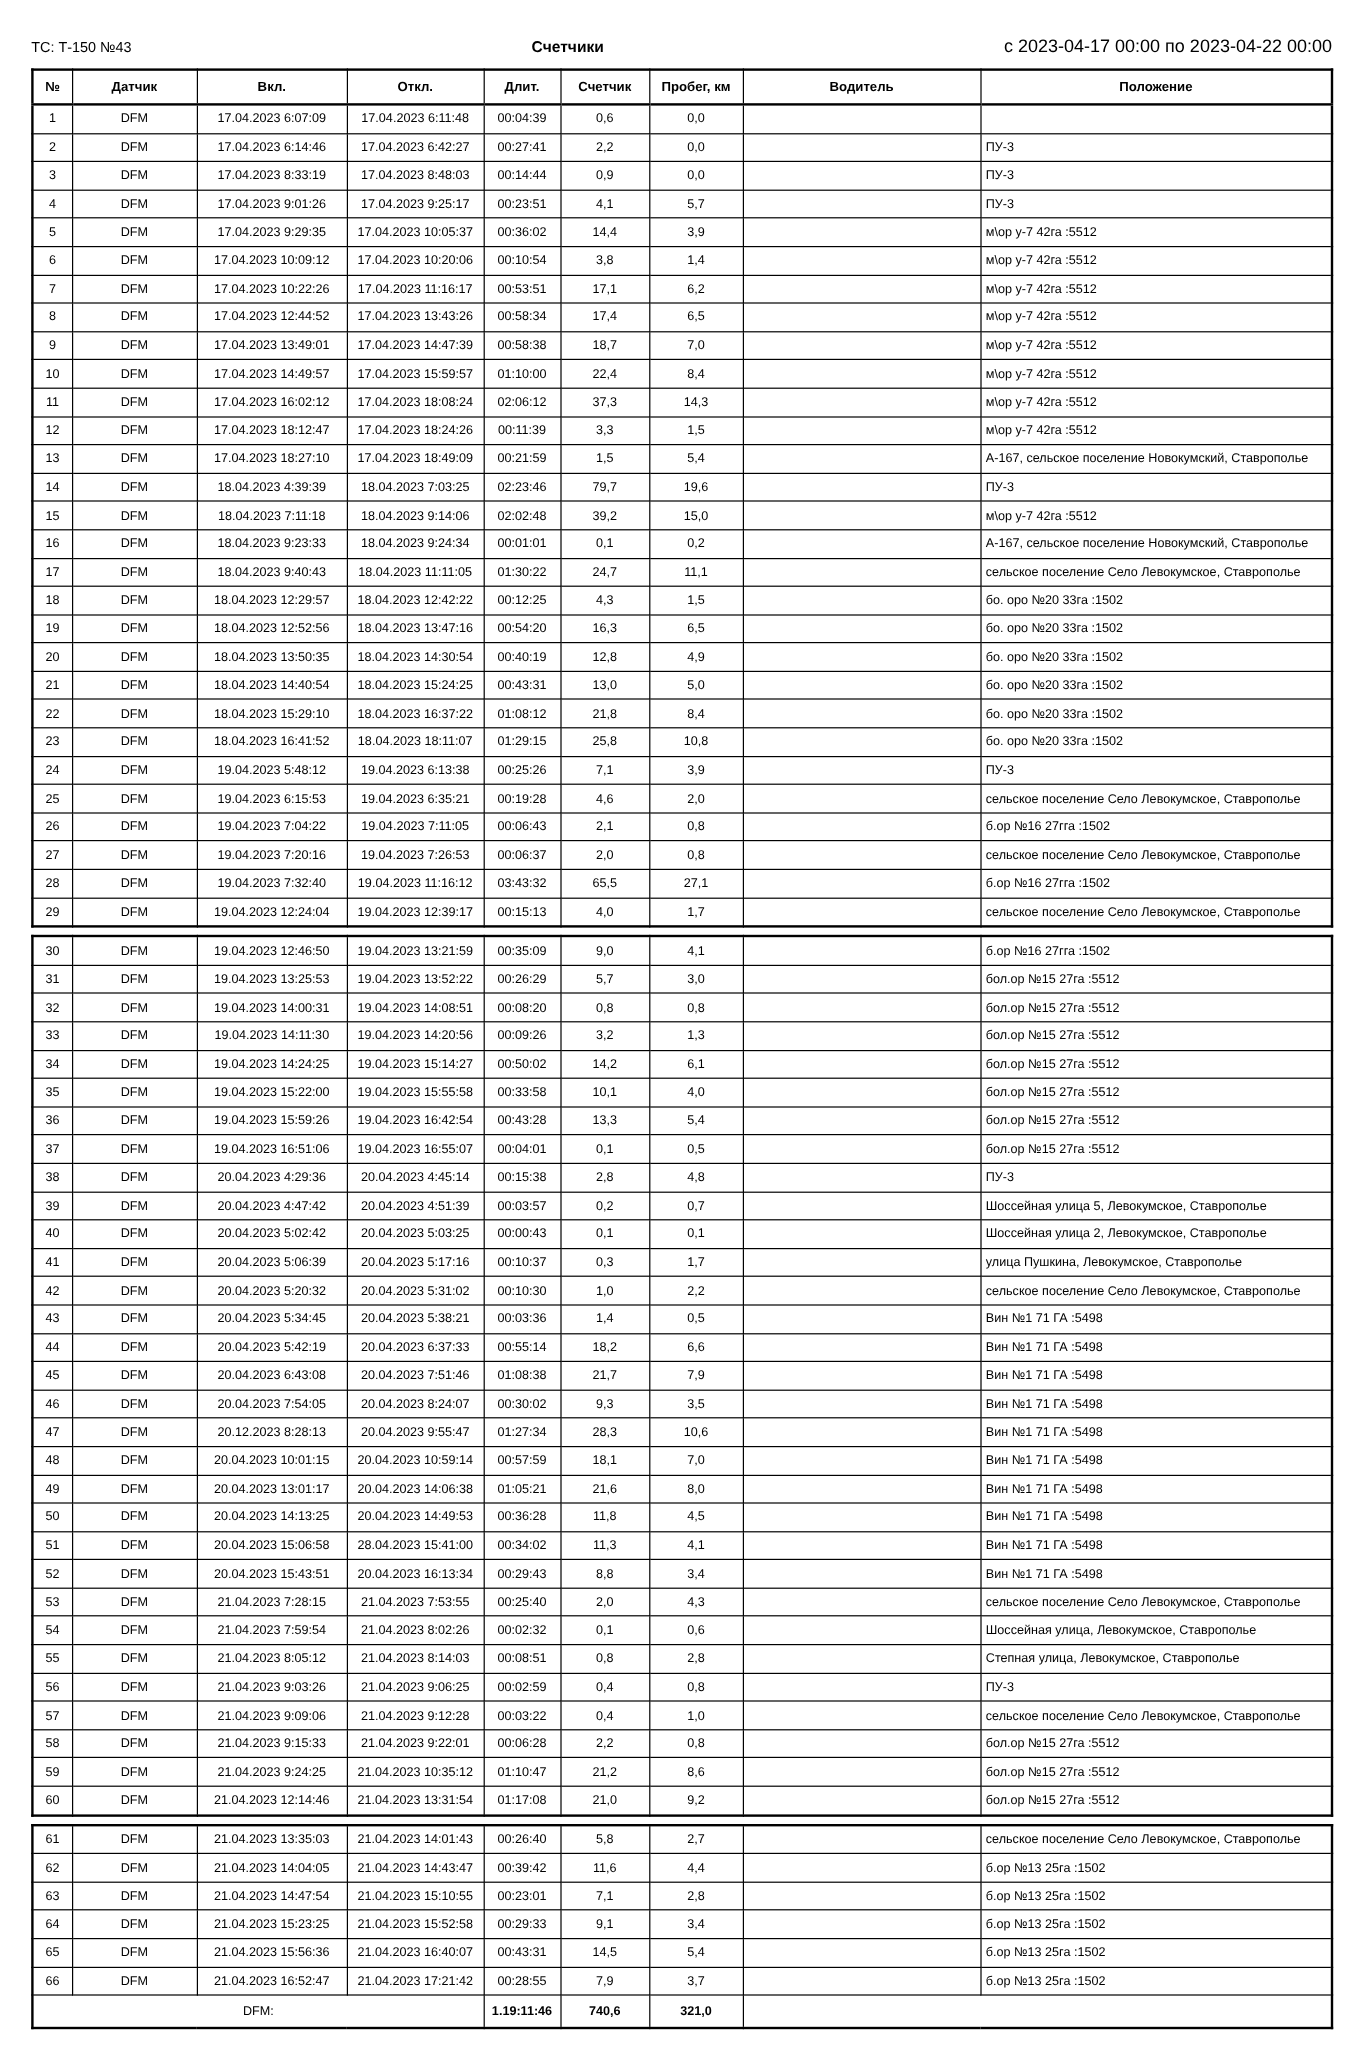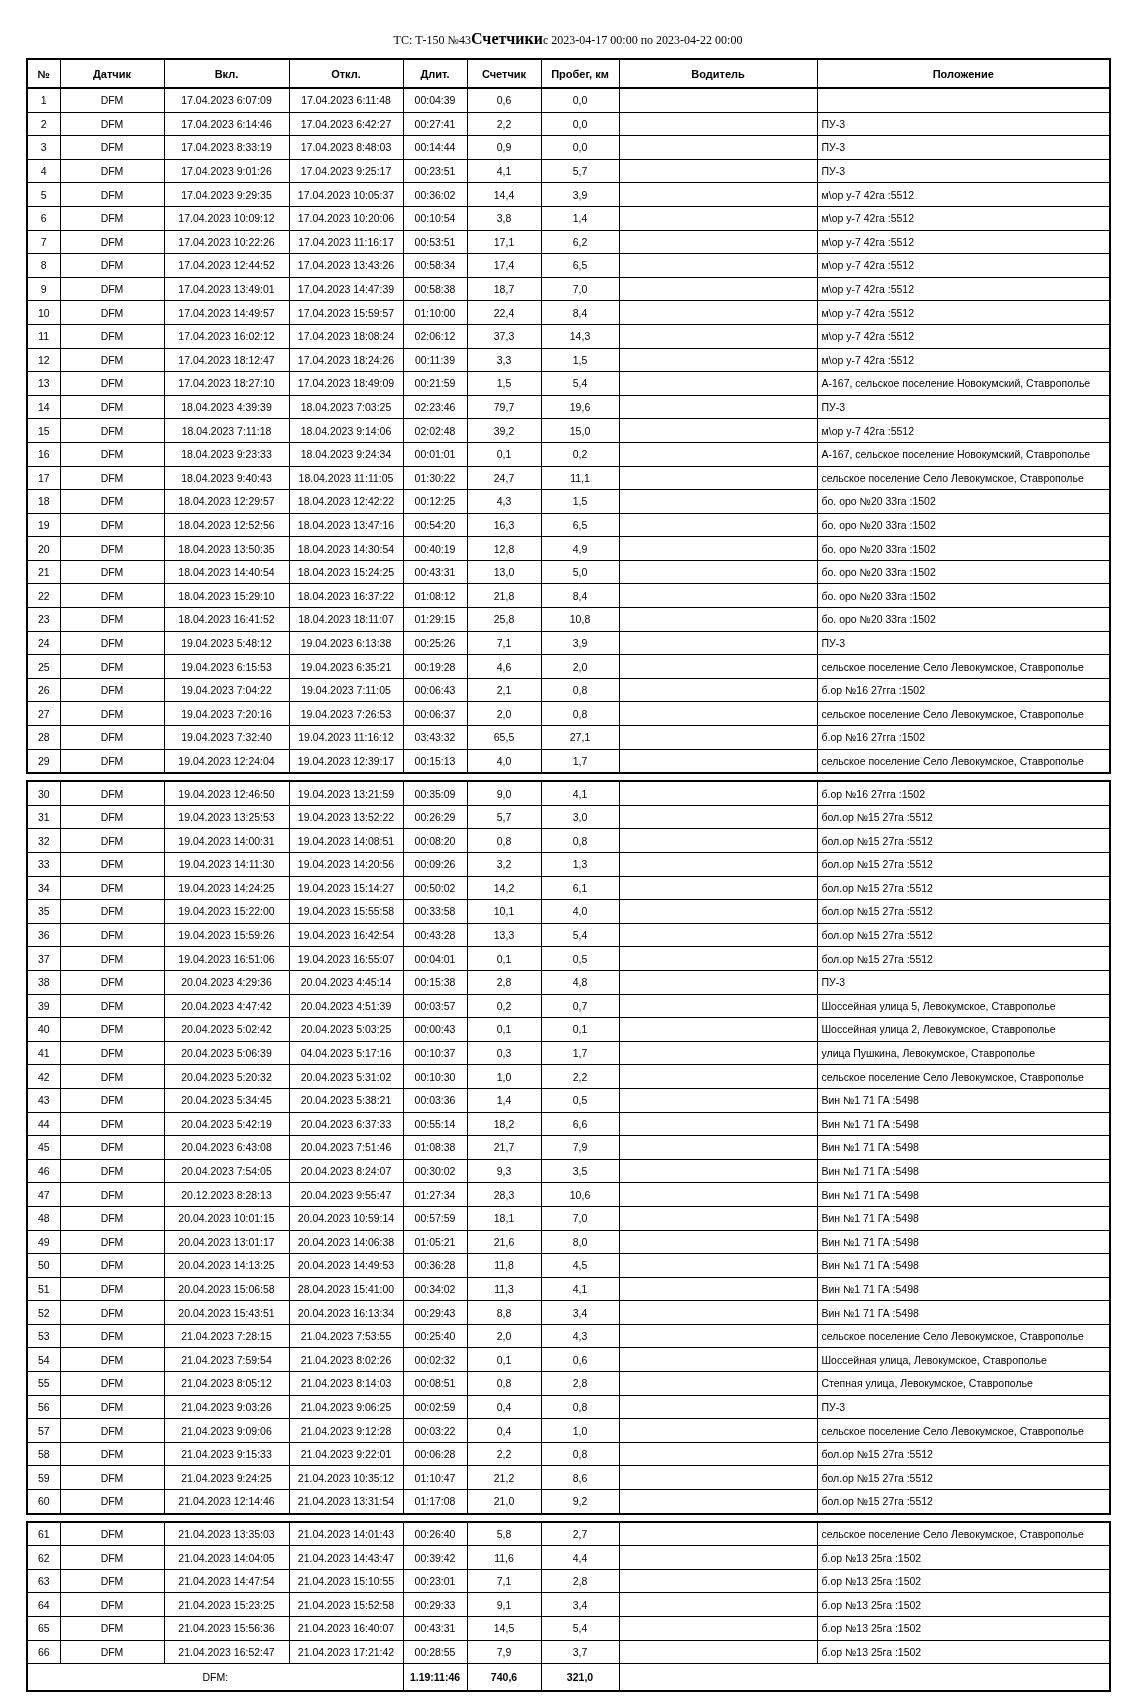--- a/index.html
+++ b/index.html
@@ -10,28 +10,27 @@
     font-family: "Liberation Sans", sans-serif;
   }
   body {
     width: 1136px;
     height: 1708px;
     position: relative;
     overflow: hidden;
   }
   .page-header {
     display: flex;
-    justify-content: center;
+    justify-content: space-between;
     align-items: baseline;
     margin: 30px 26px 10px 26px;
-    font-family: Liberation Serif, serif;
   }
   .page-header .vehicle   { font-size: 12px; font-weight: normal; }
-  .page-header .rpt-title { font-size: 16px; font-weight: bold; }
-  .page-header .period    { font-size: 12px; font-weight: normal; }
+  .page-header .rpt-title { font-size: 13px; font-weight: bold; }
+  .page-header .period    { font-size: 15px; font-weight: normal; }
 
   #table-container { margin-left: 26px; }
 
   table.block-table {
     border-collapse: collapse;
     table-layout: fixed;
     width: 1083px;
     border: 2px solid #000;
     margin-bottom: 6px;
   }
@@ -554,21 +553,21 @@
           <td class="c-duration">00:00:43</td>
           <td class="c-counter">0,1</td>
           <td class="c-mileage">0,1</td>
           <td class="c-driver"></td>
           <td class="c-location">Шоссейная улица 2, Левокумское, Ставрополье</td>
         </tr>
         <tr>
           <td class="c-row-number">41</td>
           <td class="c-sensor">DFM</td>
           <td class="c-on-time">20.04.2023 5:06:39</td>
-          <td class="c-off-time">04.04.2023 5:17:16</td>
+          <td class="c-off-time">20.04.2023 5:17:16</td>
           <td class="c-duration">00:10:37</td>
           <td class="c-counter">0,3</td>
           <td class="c-mileage">1,7</td>
           <td class="c-driver"></td>
           <td class="c-location">улица Пушкина, Левокумское, Ставрополье</td>
         </tr>
         <tr>
           <td class="c-row-number">42</td>
           <td class="c-sensor">DFM</td>
           <td class="c-on-time">20.04.2023 5:20:32</td>

